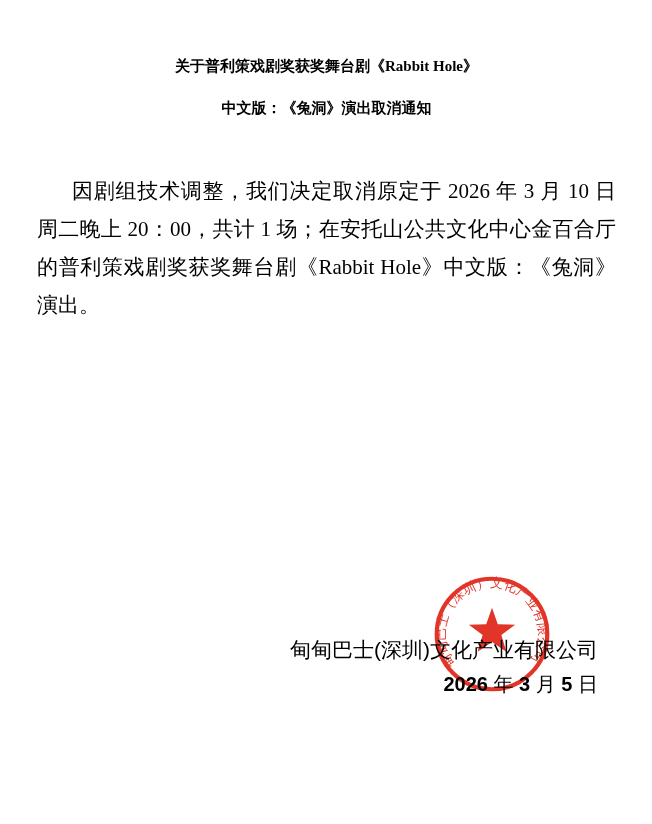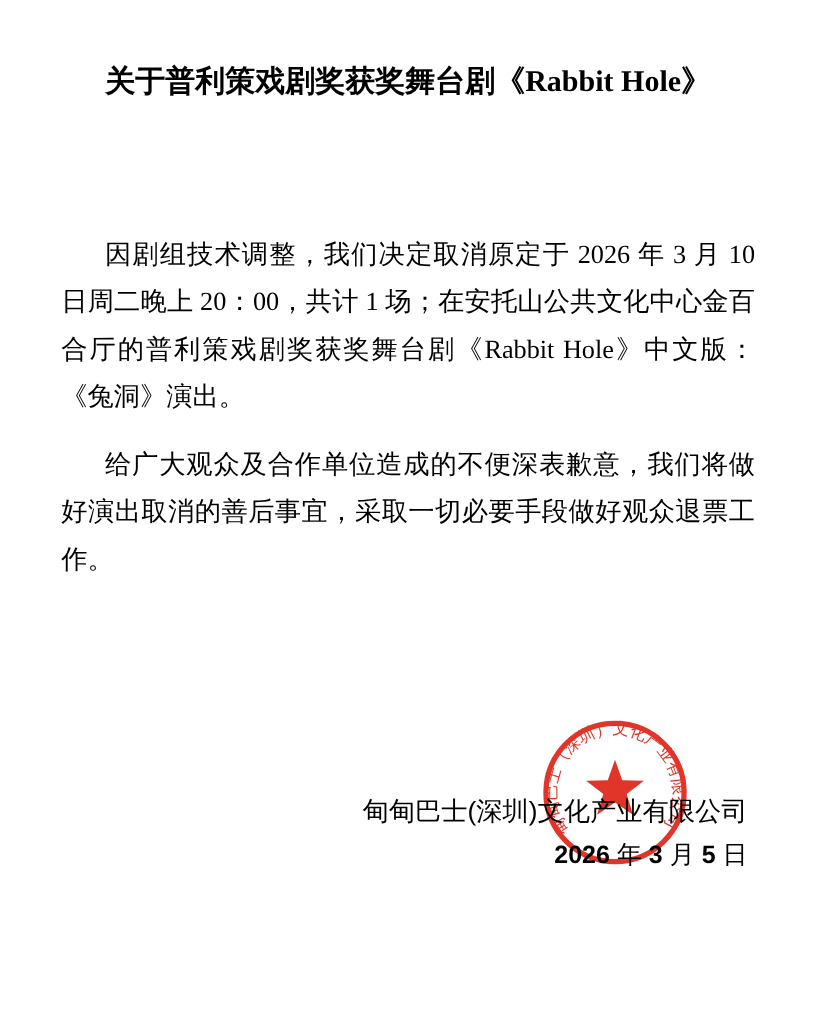--- a/index.html
+++ b/index.html
@@ -16,34 +16,34 @@
     font-family: "Liberation Serif", serif;
     color: #000000;
   }
   .title-block {
     position: absolute;
     top: 45px;
     left: 33px;
     right: 32px;
     text-align: center;
     font-weight: bold;
-    font-size: 24px;
+    font-size: 15px;
     line-height: 42px;
   }
   .body-block {
     position: absolute;
     top: 168px;
     left: 33px;
     right: 32px;
     font-size: 21px;
     line-height: 38px;
     text-align: justify;
   }
   .para {
-    margin: 16px;
+    margin: 4px;
     text-indent: 35px;
   }
   .signature-block {
     position: absolute;
     top: 634px;
     right: 54px;
     text-align: right;
     font-family: "Liberation Sans", sans-serif;
   }
   .company-line {
@@ -76,25 +76,25 @@
     font-size: 14px;
   }
 </style>
 </head>
 <body>
 
 <div class="page">
 
   <div class="title-block">
     <div>关于普利策戏剧奖获奖舞台剧《Rabbit Hole》</div>
+    <div>中文版：《兔洞》演出取消通知</div>
   </div>
 
   <div class="body-block">
     <p class="para">因剧组技术调整，我们决定取消原定于 2026 年 3 月 10 日周二晚上 20：00，共计 1 场；在安托山公共文化中心金百合厅的普利策戏剧奖获奖舞台剧《Rabbit Hole》中文版：《兔洞》演出。</p>
-    <p class="para">给广大观众及合作单位造成的不便深表歉意，我们将做好演出取消的善后事宜，采取一切必要手段做好观众退票工作。</p>
   </div>
 
   <div class="signature-block">
     <div class="company-line">甸甸巴士(深圳)文化产业有限公司</div>
     <div class="date-line">
       <span class="num">2026</span>
       <span>年</span>
       <span class="num">3</span>
       <span>月</span>
       <span class="num">5</span>

